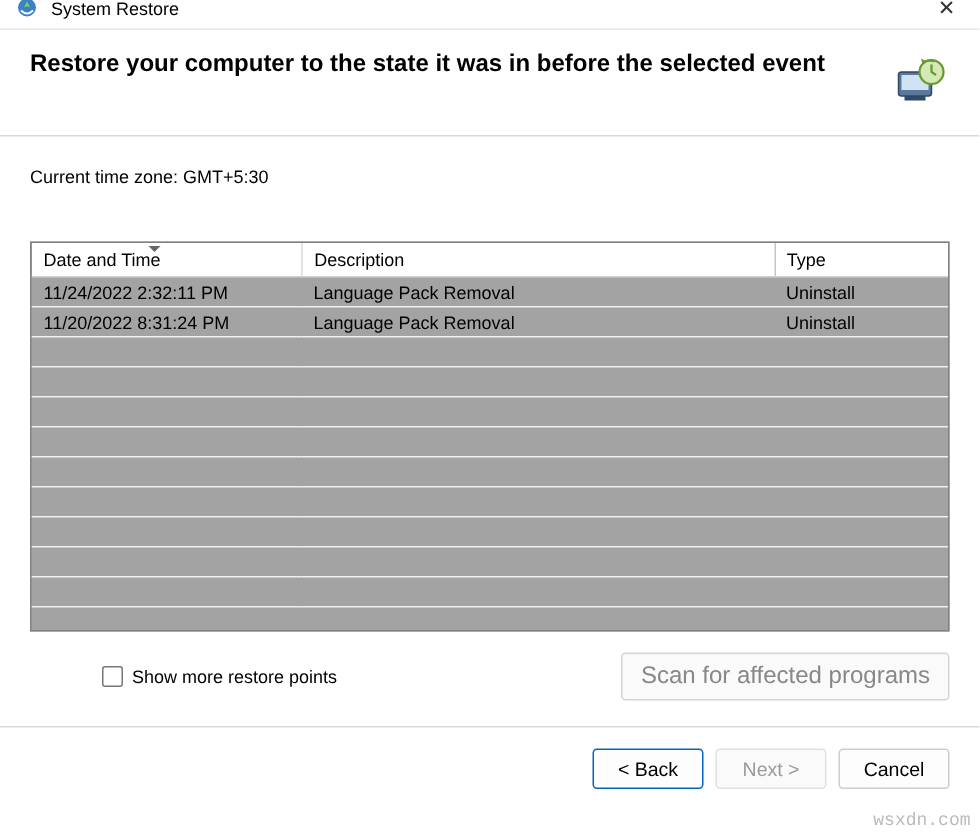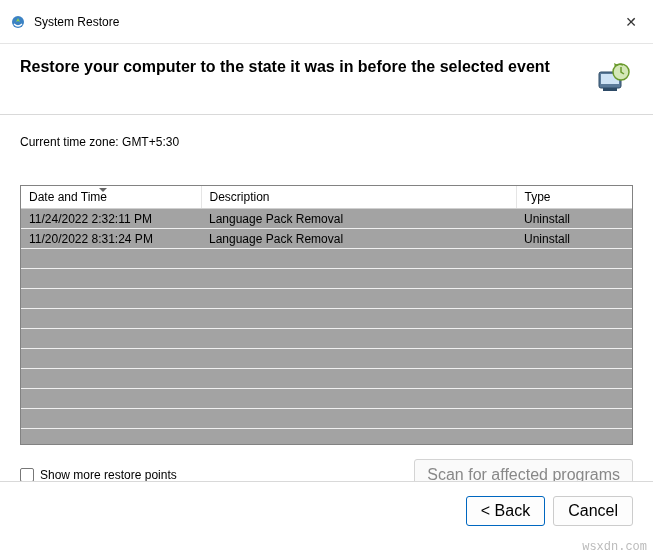--- a/index.html
+++ b/index.html
@@ -6,24 +6,24 @@
     body {
       font-family: "Segoe UI", Tahoma, sans-serif;
       font-size: 12px;
       background: #fff;
       width: 653px;
       height: 556px;
       overflow: hidden;
     }
     .titlebar {
       display: flex;
-      align-items: center;
+      align-items: flex-end;
       padding: 6px 10px 6px 10px;
       border-bottom: 1px solid #e5e5e5;
-      height: 44px;
+      height: 20px;
     }
     .titlebar .app-icon { width: 16px; height: 16px; margin-right: 8px; }
     .titlebar .title { flex: 1; font-size: 12px; color: #000; }
     .titlebar .close {
       font-size: 14px;
       width: 24px;
       text-align: center;
       cursor: pointer;
       color: #333;
     }
@@ -85,20 +85,21 @@
     tbody tr.empty td { color: transparent; }
     .below-table {
       display: flex;
       align-items: center;
       margin-top: 14px;
     }
     .checkbox-wrap {
       display: flex;
       align-items: center;
       gap: 6px;
+      margin-left: 48px;
     }
     .checkbox {
       width: 14px;
       height: 14px;
       border: 1px solid #777;
       border-radius: 2px;
       background: #fff;
     }
     .spacer { flex: 1; }
     .scan-btn {
@@ -117,21 +118,21 @@
       border-top: 1px solid #d9d9d9;
       position: absolute;
       bottom: 16px;
       left: 0;
       right: 0;
       background: #fff;
     }
     .btn {
       min-width: 74px;
       padding: 5px 14px;
-      font-size: 16px;
+      font-size: 13px;
       border: 1px solid #ccc;
       border-radius: 3px;
       background: #fdfdfd;
       text-align: center;
       cursor: pointer;
     }
     .btn.primary {
       border: 1.5px solid #0067c0;
     }
     .btn.disabled {
@@ -255,16 +256,17 @@
       <span class="checkbox"></span>
       <span>Show more restore points</span>
     </label>
     <div class="spacer"></div>
     <button class="scan-btn">Scan for affected programs</button>
   </div>
 </div>
 
 <div class="footer">
   <div class="btn primary">&lt; Back</div>
+  <div class="btn disabled">Next &gt;</div>
   <div class="btn">Cancel</div>
 </div>
 
 <div class="watermark">wsxdn.com</div>
 
 </body></html>

